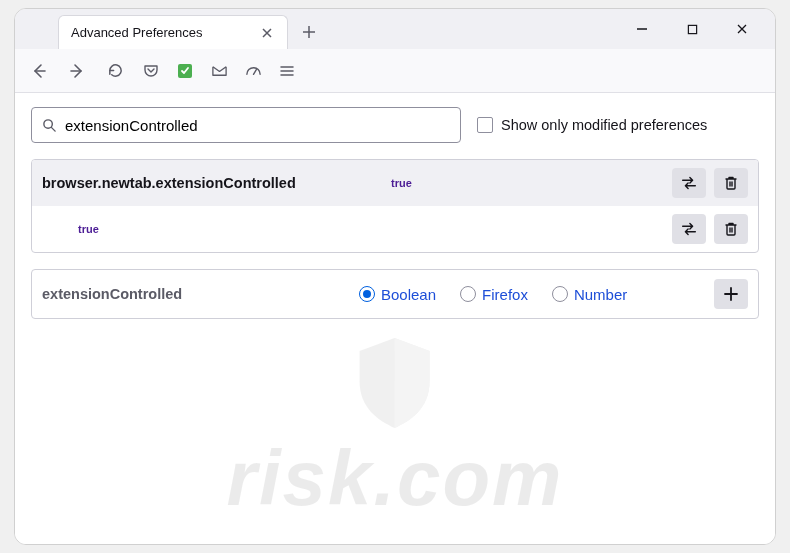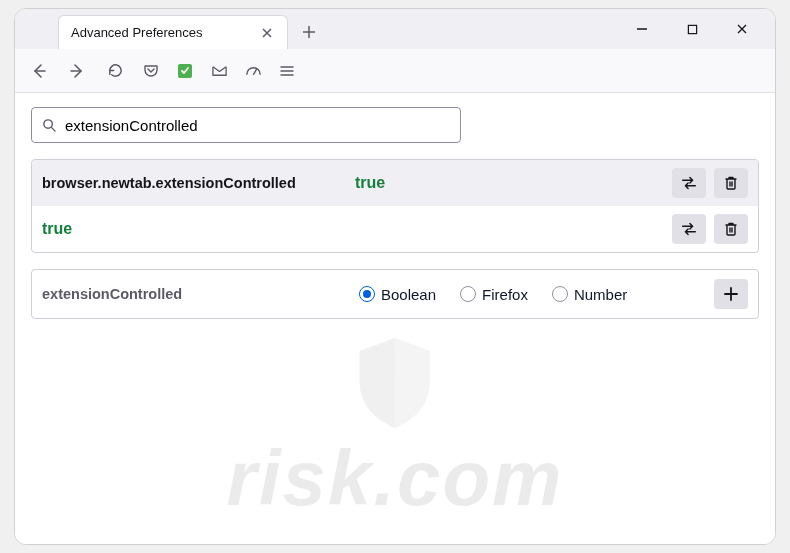--- a/index.html
+++ b/index.html
@@ -31,28 +31,28 @@
 .search-row { display: flex; align-items: center; gap: 16px; margin-bottom: 16px; }
 .search-box { flex: 1; height: 36px; border: 1px solid #8f8f9d; border-radius: 4px; display: flex; align-items: center; padding: 0 10px; gap: 8px; max-width: 430px; }
 .search-box input { border: none; outline: none; font-size: 15px; flex: 1; background: transparent; }
 .checkbox-wrap { display: flex; align-items: center; gap: 8px; font-size: 14.5px; color: #15141a; }
 .checkbox { width: 16px; height: 16px; border: 1px solid #8f8f9d; border-radius: 2px; }
 
 .pref-list { border: 1px solid #cfcfd8; border-radius: 4px; overflow: hidden; }
 .pref-row { display: flex; align-items: center; min-height: 42px; padding: 8px 10px; gap: 8px; }
 .pref-row.striped { background: #f0f0f4; }
 .pref-name { font-weight: 700; font-size: 14.5px; color: #15141a; width: 305px; word-break: break-word; line-height: 1.3; }
-.pref-value { font-weight: 700; font-size: 16px; color: #15803d; flex: 1; }
+.pref-value { font-weight: 700; font-size: 11px; color: #4c1d95; flex: 1; margin-left: 36px; }
 .pref-actions { display: flex; gap: 8px; }
 .pref-btn { width: 34px; height: 30px; background: #e0e0e6; border-radius: 4px; display: flex; align-items: center; justify-content: center; }
 
 .add-panel { border: 1px solid #cfcfd8; border-radius: 4px; min-height: 50px; display: flex; align-items: center; padding: 8px 10px; gap: 12px; margin-top: 16px; }
 .add-name { font-weight: 700; font-size: 14.5px; color: #5b5b66; width: 305px; }
 .type-radios { display: flex; gap: 24px; flex: 1; }
-.radio-wrap { display: flex; align-items: center; gap: 6px; font-size: 15px; color: #0f172a; }
+.radio-wrap { display: flex; align-items: center; gap: 6px; font-size: 15px; color: #1d4ed8; }
 .radio { width: 16px; height: 16px; border: 1.5px solid #8f8f9d; border-radius: 50%; display: flex; align-items: center; justify-content: center; }
 .radio.active { border-color: #0060df; }
 .radio.active::after { content: ""; width: 8px; height: 8px; background: #0060df; border-radius: 50%; }
 
 
 .watermark { position: absolute; bottom: 20px; left: 50%; transform: translateX(-50%); display: flex; flex-direction: column; align-items: center; opacity: 0.12; pointer-events: none; }
 .wm-shield { width: 90px; height: 100px; }
 .wm-text { font-size: 78px; font-weight: 800; font-style: italic; color: #666; letter-spacing: 2px; }
 
 svg { display: block; }
@@ -156,20 +156,24 @@
     </div>
 
     <div class="search-row">
       <div class="search-box">
         <svg width="15" height="15" viewBox="0 0 16 16">
             <circle cx="6.5" cy="6.5" r="4.5" stroke="#5b5b66" stroke-width="1.5" fill="none"></circle>
             <path d="M10 10 L14 14" stroke="#5b5b66" stroke-width="1.5" stroke-linecap="round"></path>
           </svg>
         <input type="text" value="extensionControlled" placeholder="Search preference name" style="">
       </div>
+      <label class="checkbox-wrap">
+        <span class="checkbox"></span>
+        <span>Show only modified preferences</span>
+      </label>
     </div>
 
     <div class="pref-list">
       <div class="pref-row striped">
         <div class="pref-name">browser.newtab.extensionControlled</div>
         <div class="pref-value">true</div>
         <div class="pref-actions">
           <div class="pref-btn">
             <svg width="18" height="14" viewBox="0 0 20 14">
                 <path d="M3 4 L14 4 M11 1 L14 4 L11 7" stroke="#15141a" stroke-width="1.6" fill="none" stroke-linecap="round" stroke-linejoin="round"></path>

